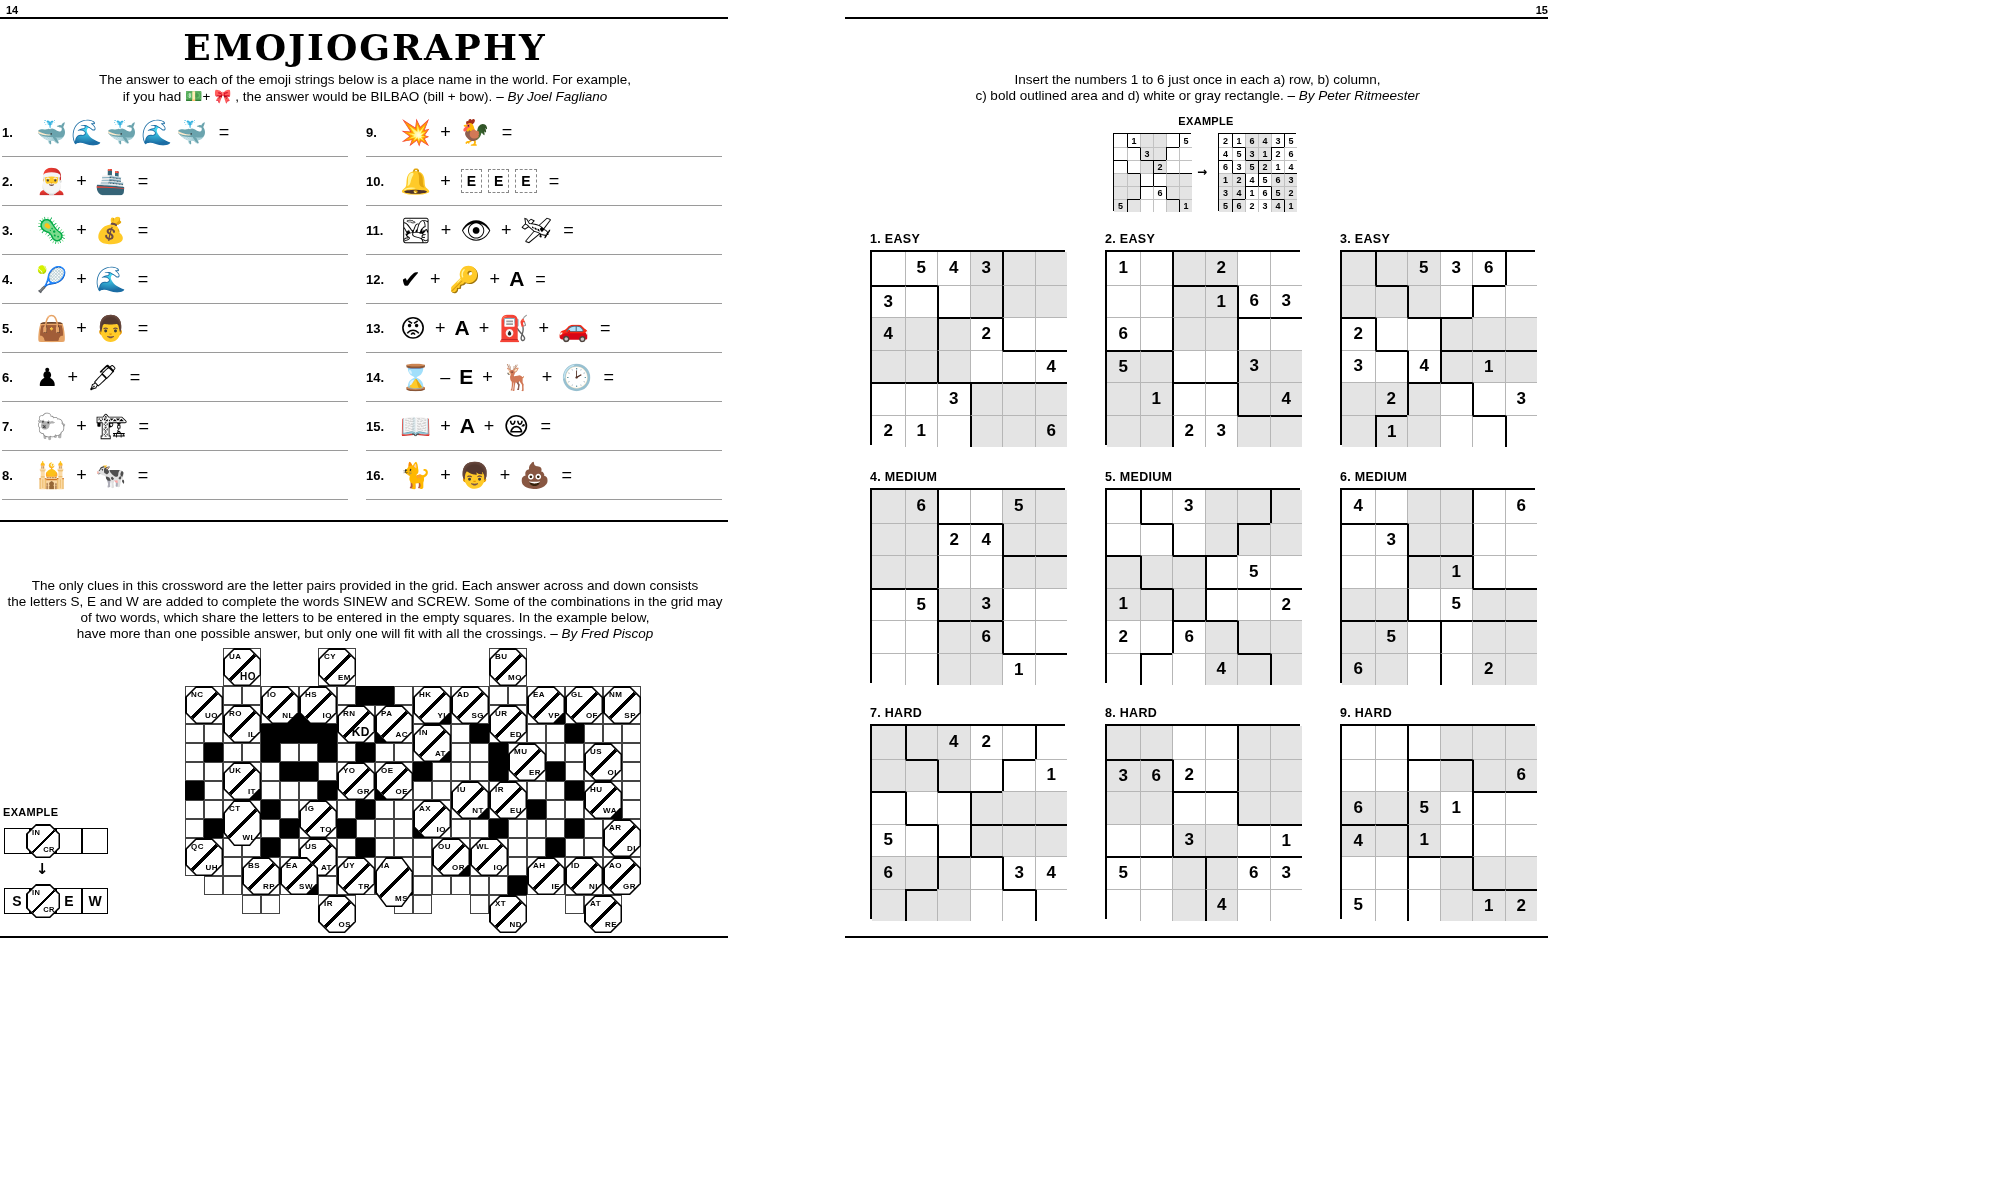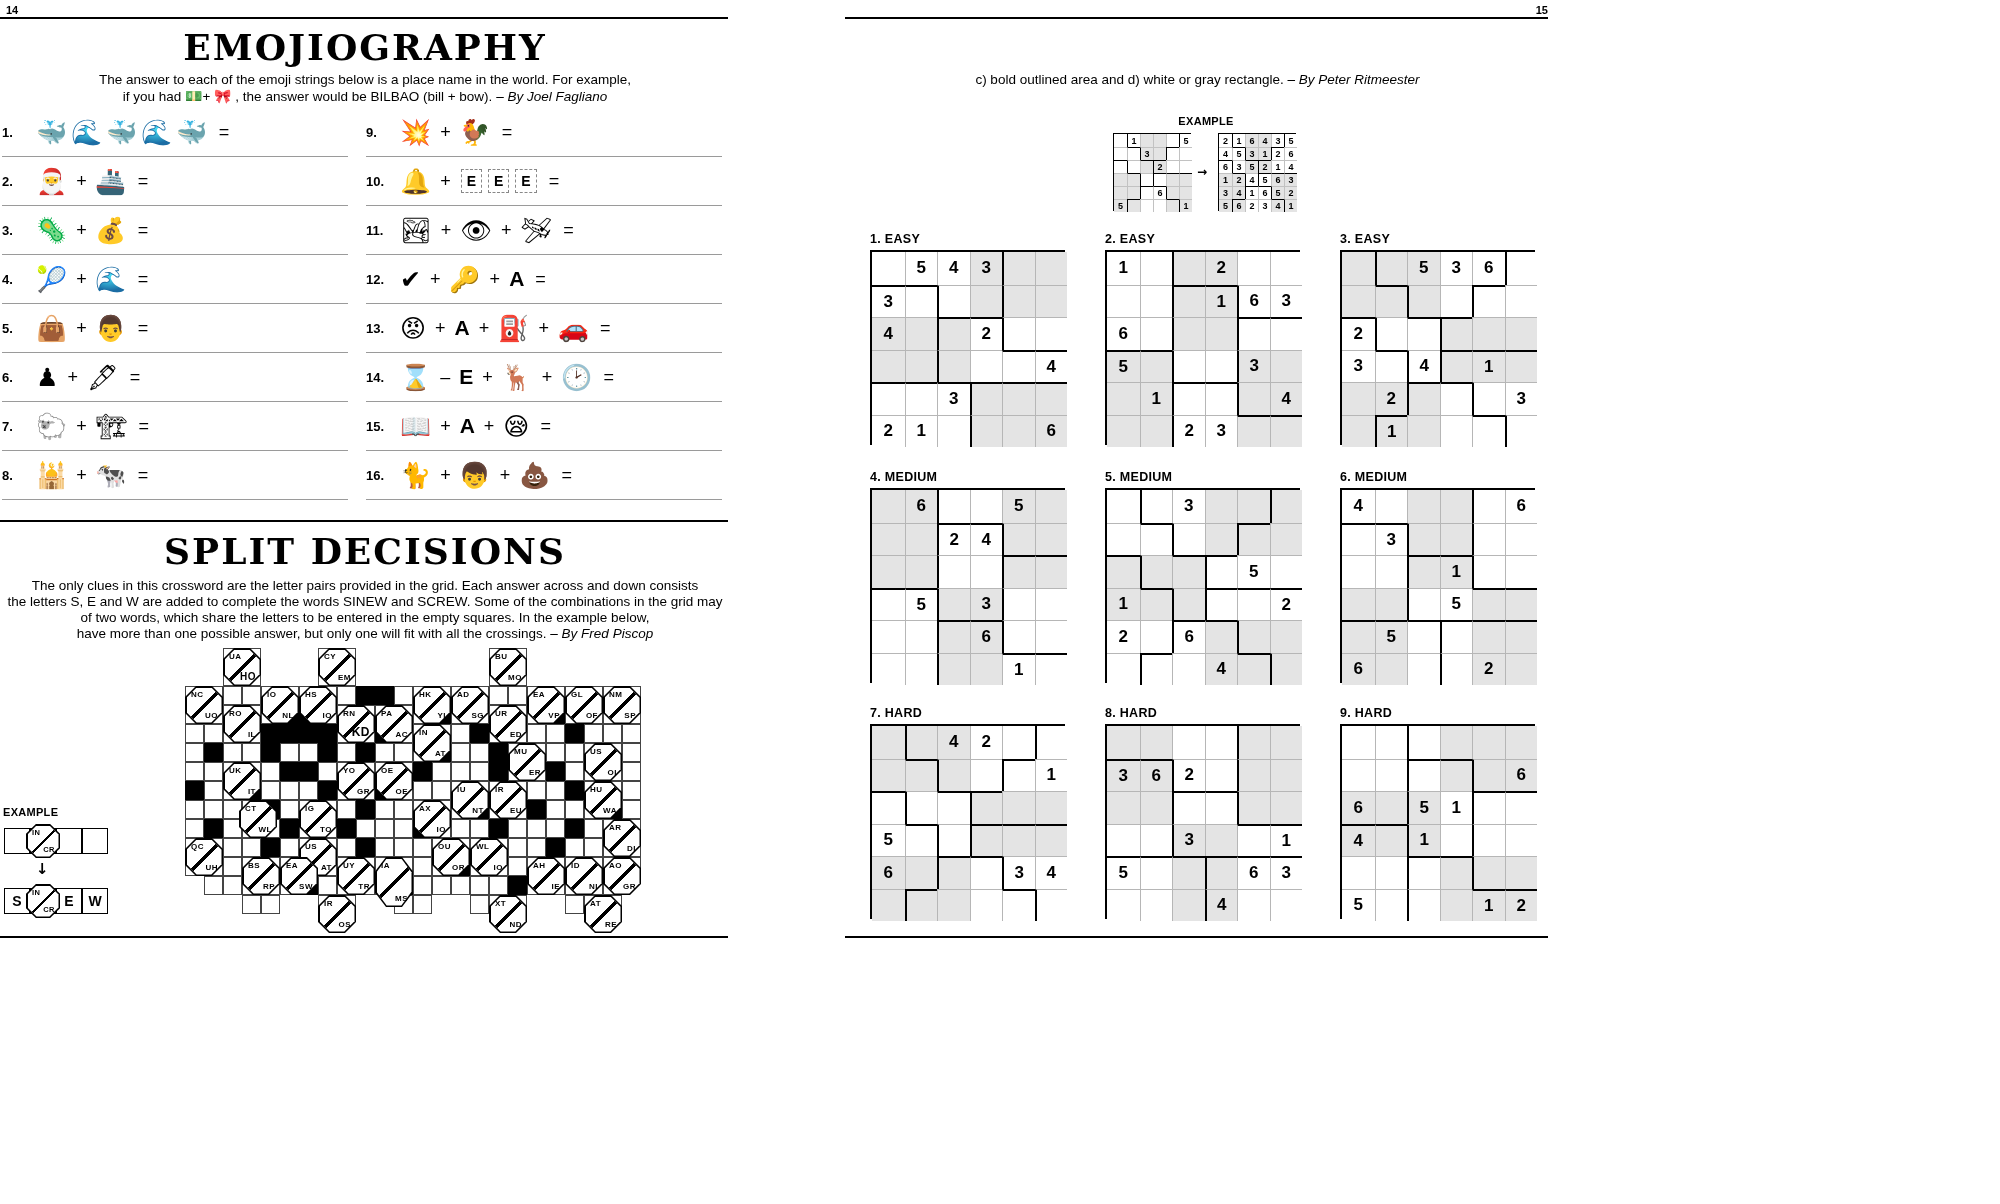--- a/index.html
+++ b/index.html
@@ -212,21 +212,20 @@
         <span class="tk-op">+</span>
         <span class="tk-emoji">👦</span>
         <span class="tk-op">+</span>
         <span class="tk-emoji">💩</span>
         <span class="tk-eq">=</span>
       </div>
     </div>
 
   <div class="rule" style="top:520px;left:0;width:728px;height:2px;"></div>
 
-  <div class="ptitle" style="top:530px;">SPLIT DECISIONS</div>
 
   <div class="intro" style="top:578px;">
     <div>The only clues in this crossword are the letter pairs provided in the grid. Each answer across and down consists</div>
     <div>the letters S, E and W are added to complete the words SINEW and SCREW. Some of the combinations in the grid may</div>
     <div>of two words, which share the letters to be entered in the empty squares. In the example below,</div>
     <div>
       <span>have more than one possible answer, but only one will fit with all the crossings.</span>
       <span class="byline">– By Fred Piscop</span>
     </div>
   </div>
@@ -682,21 +681,21 @@
         <div class="oct-i"></div>
         <span class="p-top" style="font-size:8px">IR</span>
         <span class="p-bot" style="font-size:8px">EU</span>
       </div>
       <div class="sd-split" style="left: 399px; top: 133px; width: 38px; height: 38px;">
         <div class="oct-o"></div>
         <div class="oct-i"></div>
         <span class="p-top" style="font-size:8px">HU</span>
         <span class="p-bot" style="font-size:8px">WA</span>
       </div>
-      <div class="sd-split" style="left: 54px; top: 152px; width: 38px; height: 38px;">
+      <div class="sd-split" style="left: 38px; top: 152px; width: 38px; height: 46px;">
         <div class="oct-o"></div>
         <div class="oct-i"></div>
         <span class="p-top" style="font-size:8px">CT</span>
         <span class="p-bot" style="font-size:8px">WL</span>
       </div>
       <div class="sd-split" style="left: 114px; top: 152px; width: 38px; height: 38px;">
         <div class="oct-o"></div>
         <div class="oct-i"></div>
         <span class="p-top" style="font-size:8px">IG</span>
         <span class="p-bot" style="font-size:8px">TO</span>
@@ -801,20 +800,21 @@
 
   <div class="rule" style="top:936px;left:0;width:728px;height:2px;"></div>
 </div>
 
 <div class="page" id="right-page">
   <div class="pagenum" style="top:4px;right:2px;">15</div>
   <div class="rule" style="top:17px;left:0;width:703px;height:2px;"></div>
 
 
   <div class="intro" style="top:72px;">
+    <div>Insert the numbers 1 to 6 just once in each a) row, b) column,</div>
     <div>
       <span>c) bold outlined area and d) white or gray rectangle. </span><span class="byline">– By Peter Ritmeester</span>
     </div>
   </div>
 
   <div class="ex-label" style="top:115px;left:268px;width:186px;text-align:center;">EXAMPLE</div>
   <div class="su-grid" id="su-ex-given" style="left: 268px; top: 133px; border-width: 1.5px; width: 78px; height: 78px;">
       <div class="su-cell" style="left: 0px; top: 0px; width: 13px; height: 13px; font-size: 9px;"></div>
       <div class="su-cell" style="left: 13px; top: 0px; width: 13px; height: 13px; font-size: 9px; border-left: 1.5px solid rgb(0, 0, 0);">1</div>
       <div class="su-cell su-gray" style="left: 26px; top: 0px; width: 13px; height: 13px; font-size: 9px; border-left: 1px solid rgb(194, 194, 194);"></div>

